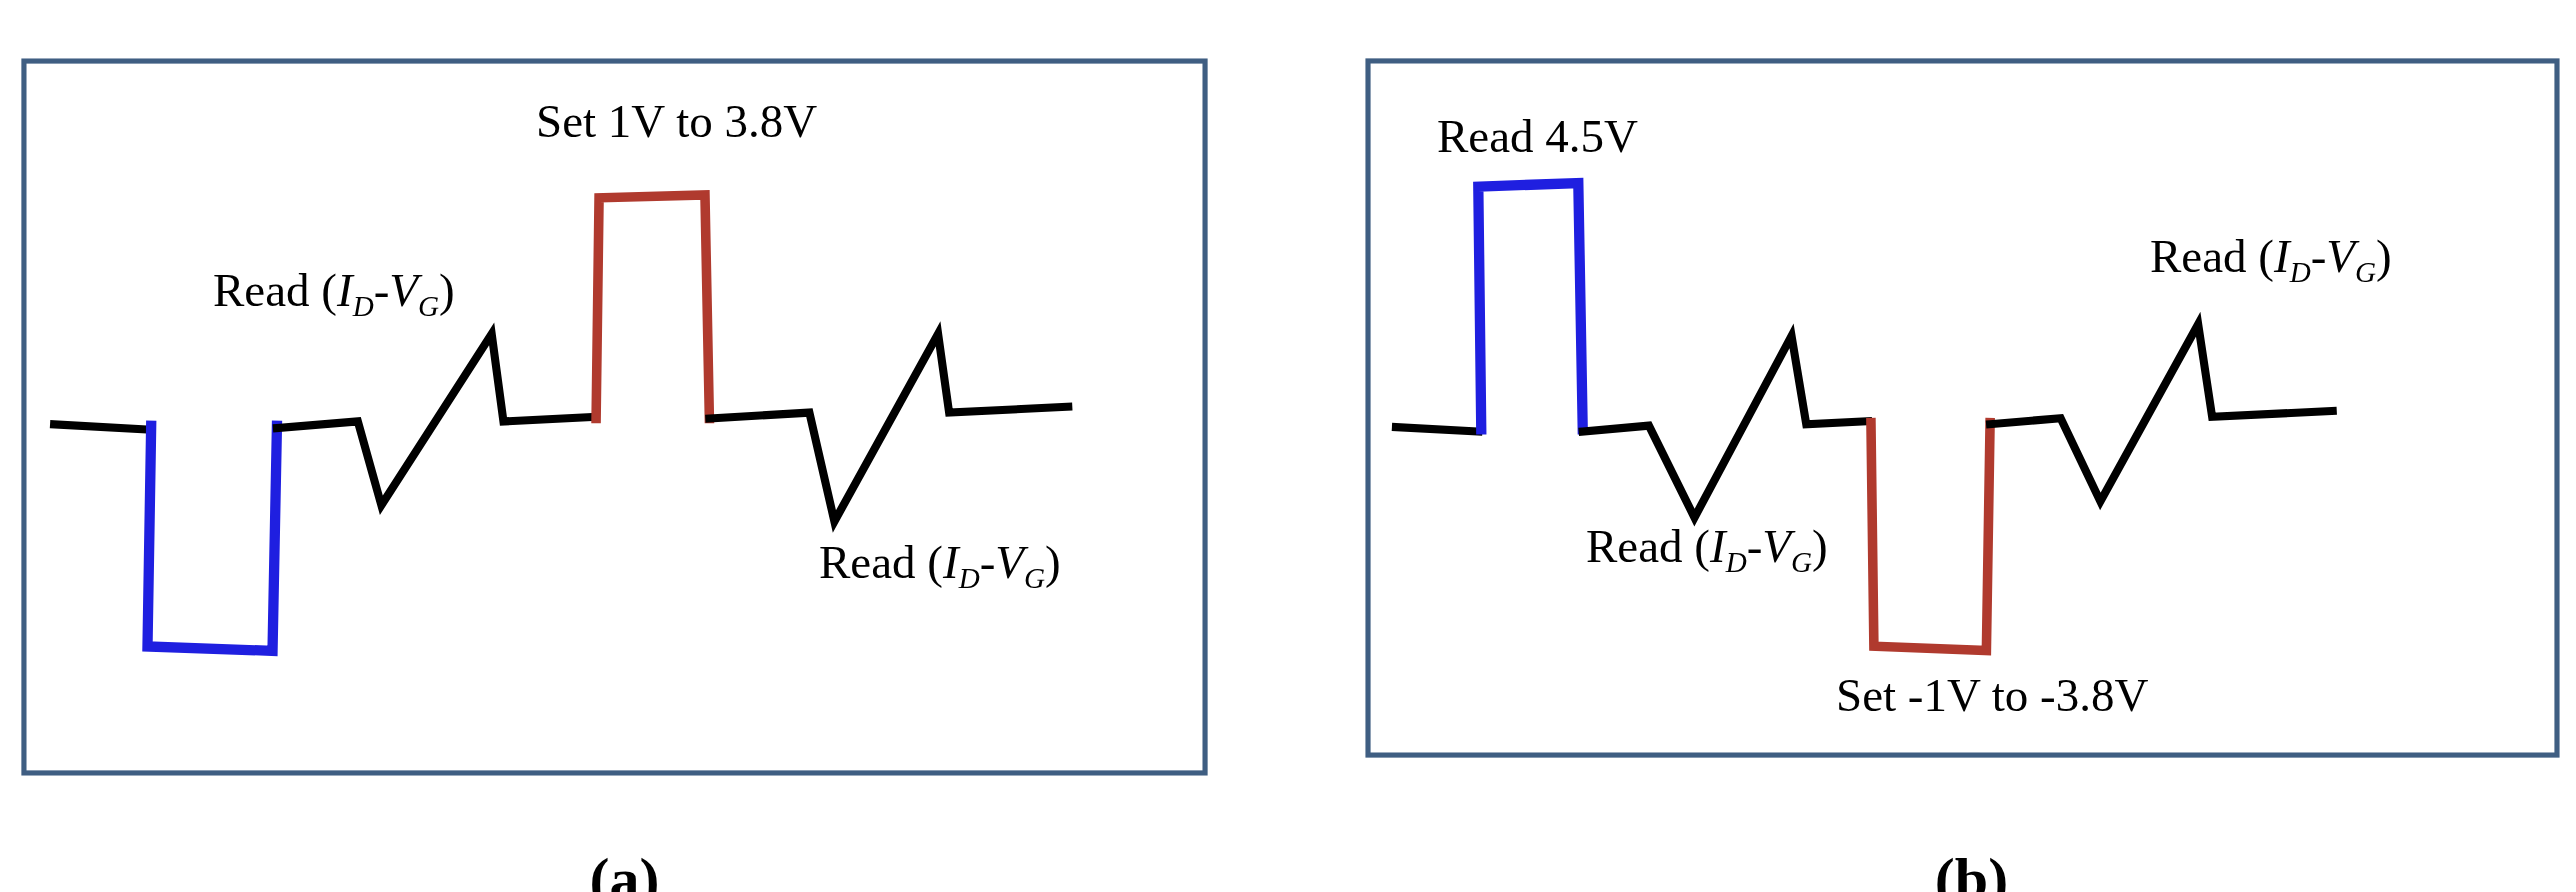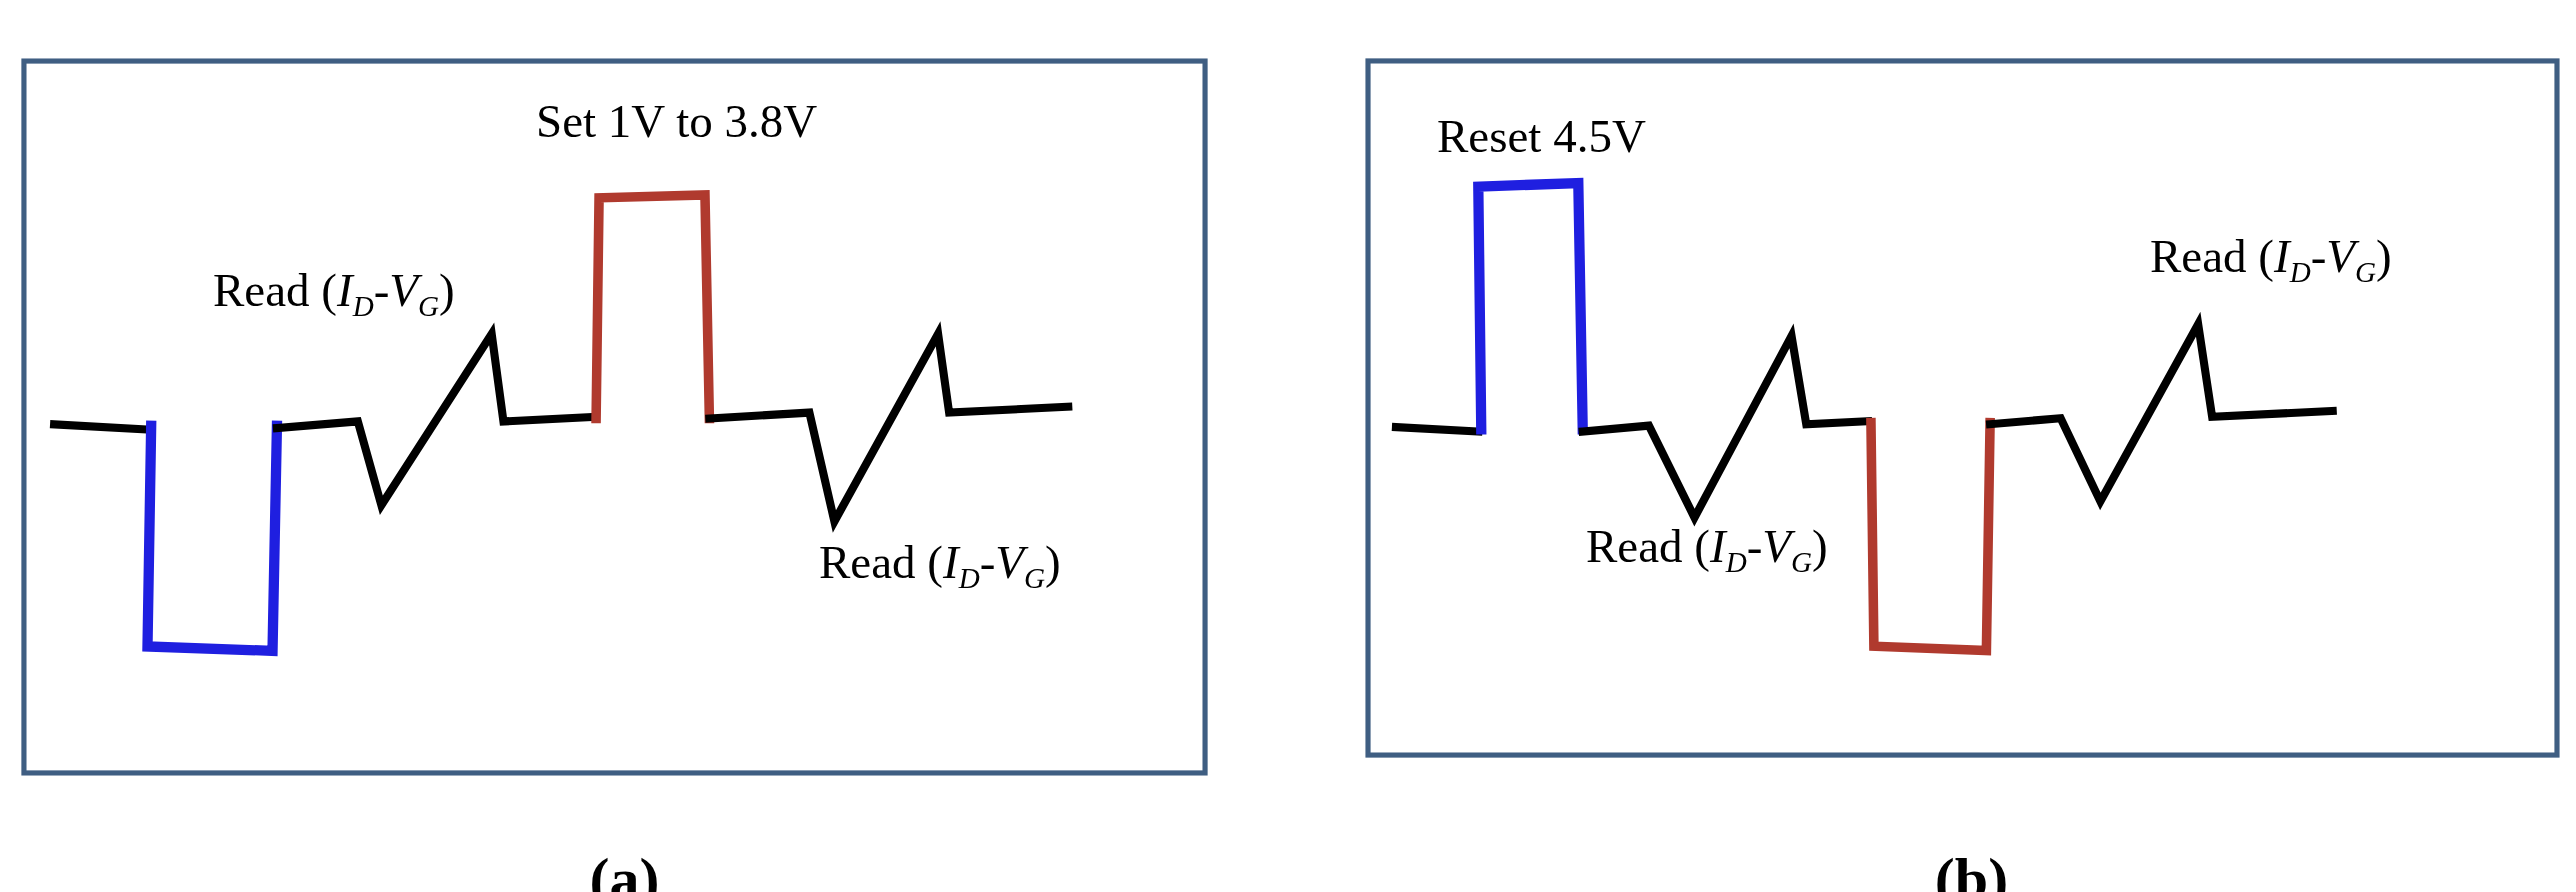--- a/index.html
+++ b/index.html
@@ -86,26 +86,27 @@
 
       <polyline points="158,505 154,175 290,170 296,505" fill="none" stroke-width="14" stroke-linecap="square" stroke-linejoin="miter" stroke="#1f1fe0"></polyline>
 
       <polyline points="296,508 386,500 448,625 580,378 600,498 684,494" fill="none" stroke-width="11" stroke-linecap="square" stroke-linejoin="miter" stroke="#000000"></polyline>
 
       <polyline points="688,496 692,800 845,806 850,496" fill="none" stroke-width="13" stroke-linecap="square" stroke-linejoin="miter" stroke="#b03a2e"></polyline>
 
       <polyline points="850,498 946,490 1000,603 1133,362 1152,488 1316,480" fill="none" stroke-width="11" stroke-linecap="square" stroke-linejoin="miter" stroke="#000000"></polyline>
     </svg>
 
-    <div class="label" style="left:72px; top:53px;">Reset 4.5V</div>
+    <div class="label" style="left:72px; top:53px;">Read 4.5V</div>
 
     <div class="label" style="left:785px; top:173px;"><span>Read (</span><span class="it">I</span><sub class="it">D</sub><span>-</span><span class="it">V</span><sub class="it">G</sub><span>)</span></div>
 
     <div class="label" style="left:221px; top:463px;"><span>Read (</span><span class="it">I</span><sub class="it">D</sub><span>-</span><span class="it">V</span><sub class="it">G</sub><span>)</span></div>
 
+    <div class="label" style="left:471px; top:612px;">Set -1V to -3.8V</div>
   </div>
 
   <div class="caption" style="left:529px; top:809px;">(a)</div>
 
   <div class="caption" style="left:1876px; top:809px;">(b)</div>
 
 </div>
 
 
 </body></html>

